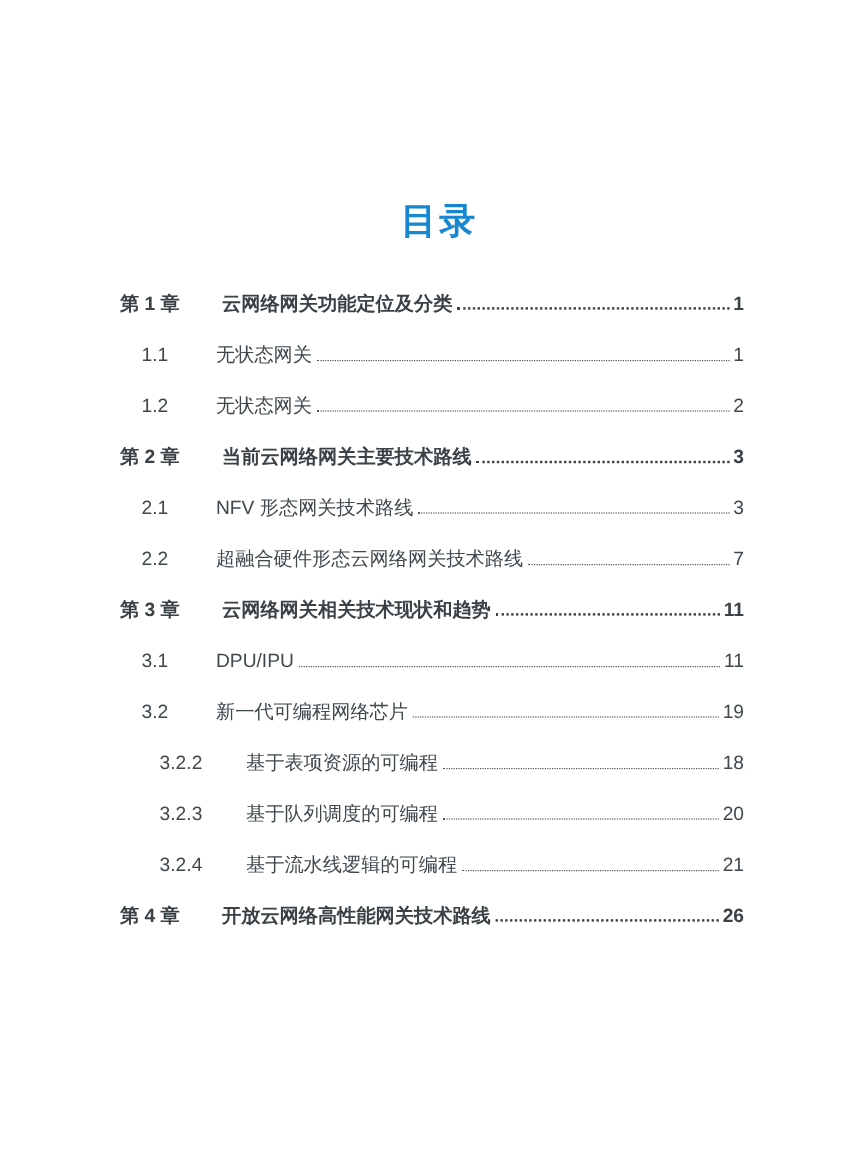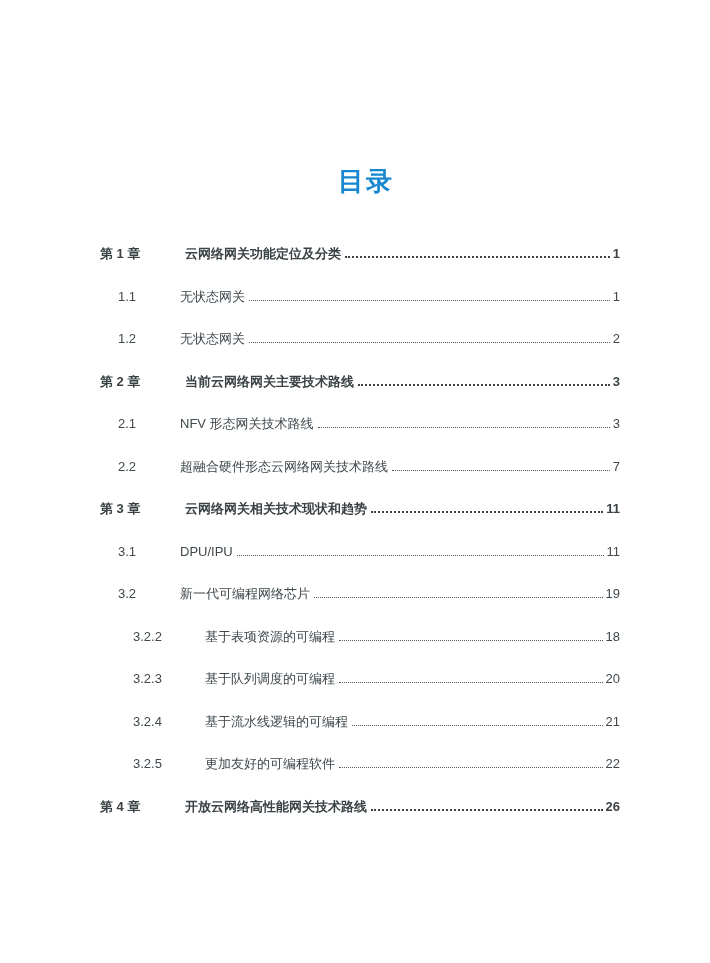--- a/index.html
+++ b/index.html
@@ -22,38 +22,38 @@
   }
   .doc-title {
     position: absolute;
     top: 164px;
     left: 0;
     width: 710px;
     margin: 0;
     padding-left: 22px;
     box-sizing: border-box;
     text-align: center;
-    font-size: 26px;
+    font-size: 30px;
     font-weight: bold;
     color: #1787d1;
     letter-spacing: 2px;
   }
   .toc {
     position: absolute;
     top: 245px;
     left: 100px;
     right: 90px;
   }
   .row {
     display: flex;
     align-items: baseline;
     height: 18px;
     line-height: 18px;
     margin-bottom: 24.5px;
-    font-size: 13px;
+    font-size: 16px;
     color: #3f484d;
     cursor: pointer;
   }
   .row.level-1 {
     font-weight: bold;
     color: #3a4246;
   }
   .row.level-1 .num { width: 85px; }
   .row.level-2 { padding-left: 18px; }
   .row.level-2 .num { width: 62px; }
@@ -155,26 +155,20 @@
         <span class="label">基于队列调度的可编程</span>
         <span class="leader"></span>
         <span class="pagenum">20</span>
       </div>
       <div class="row level-3">
         <span class="num">3.2.4</span>
         <span class="label">基于流水线逻辑的可编程</span>
         <span class="leader"></span>
         <span class="pagenum">21</span>
       </div>
-      <div class="row level-3">
-        <span class="num">3.2.5</span>
-        <span class="label">更加友好的可编程软件</span>
-        <span class="leader"></span>
-        <span class="pagenum">22</span>
-      </div>
       <div class="row level-1">
         <span class="num">第 4 章</span>
         <span class="label">开放云网络高性能网关技术路线</span>
         <span class="leader"></span>
         <span class="pagenum">26</span>
       </div>
     </div>
 </div>
 
 </body></html>

